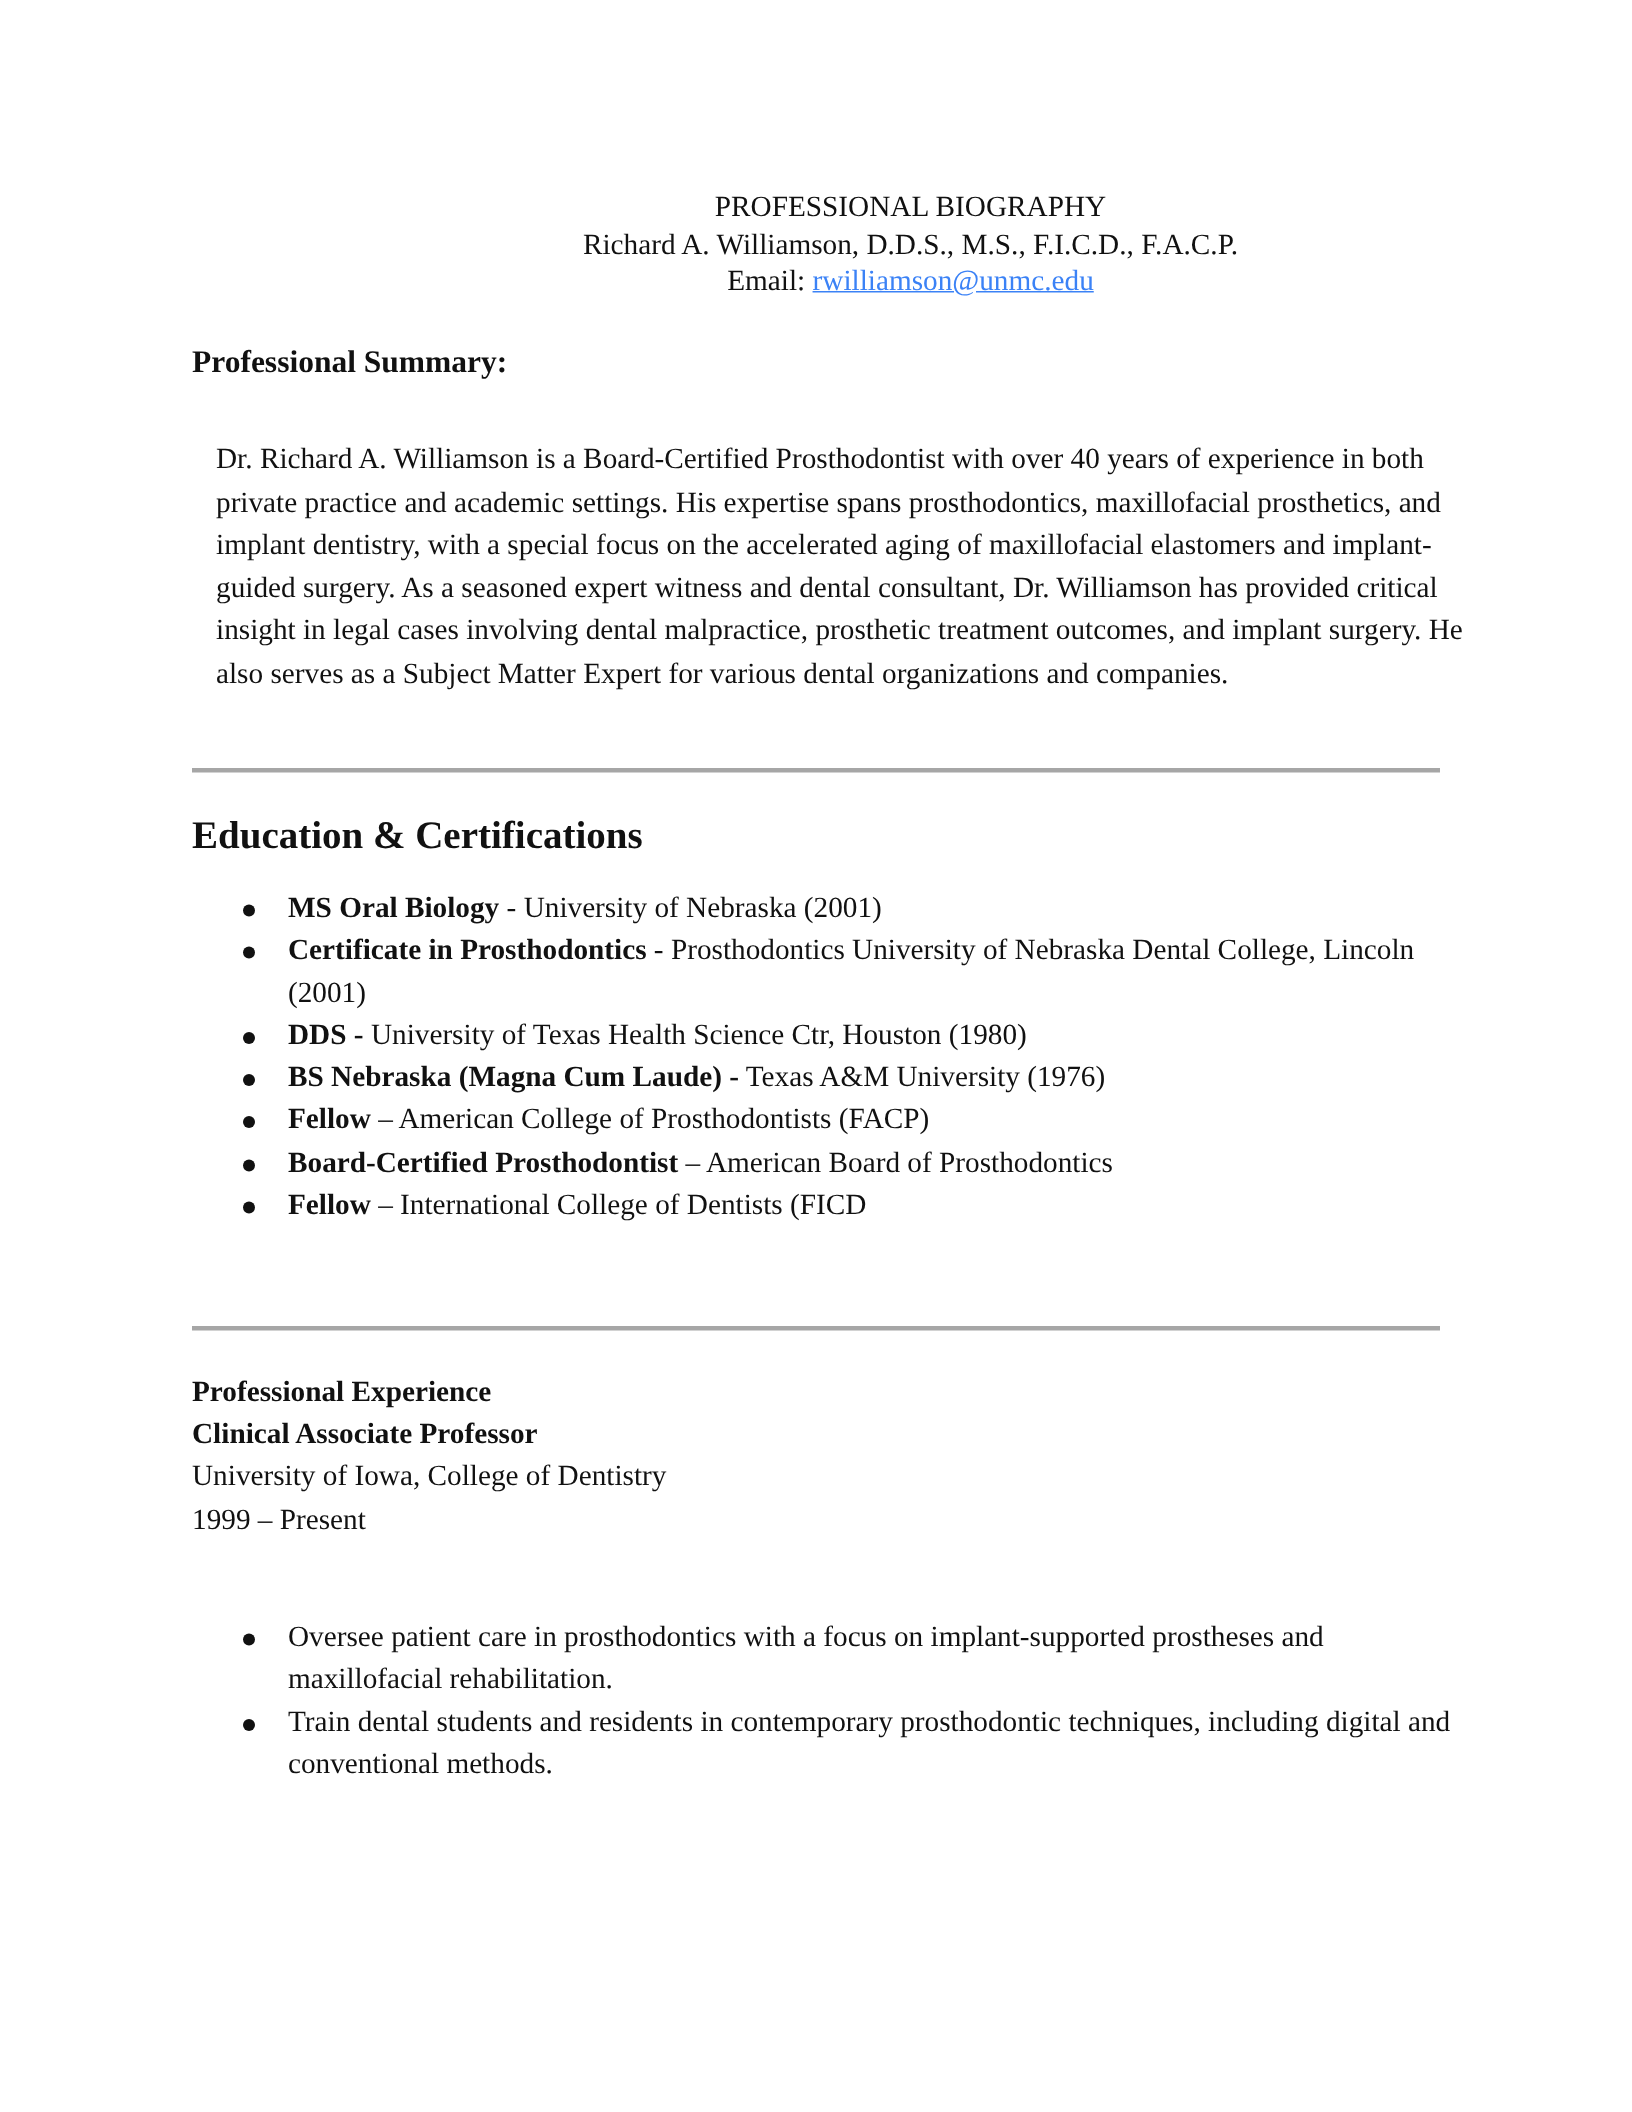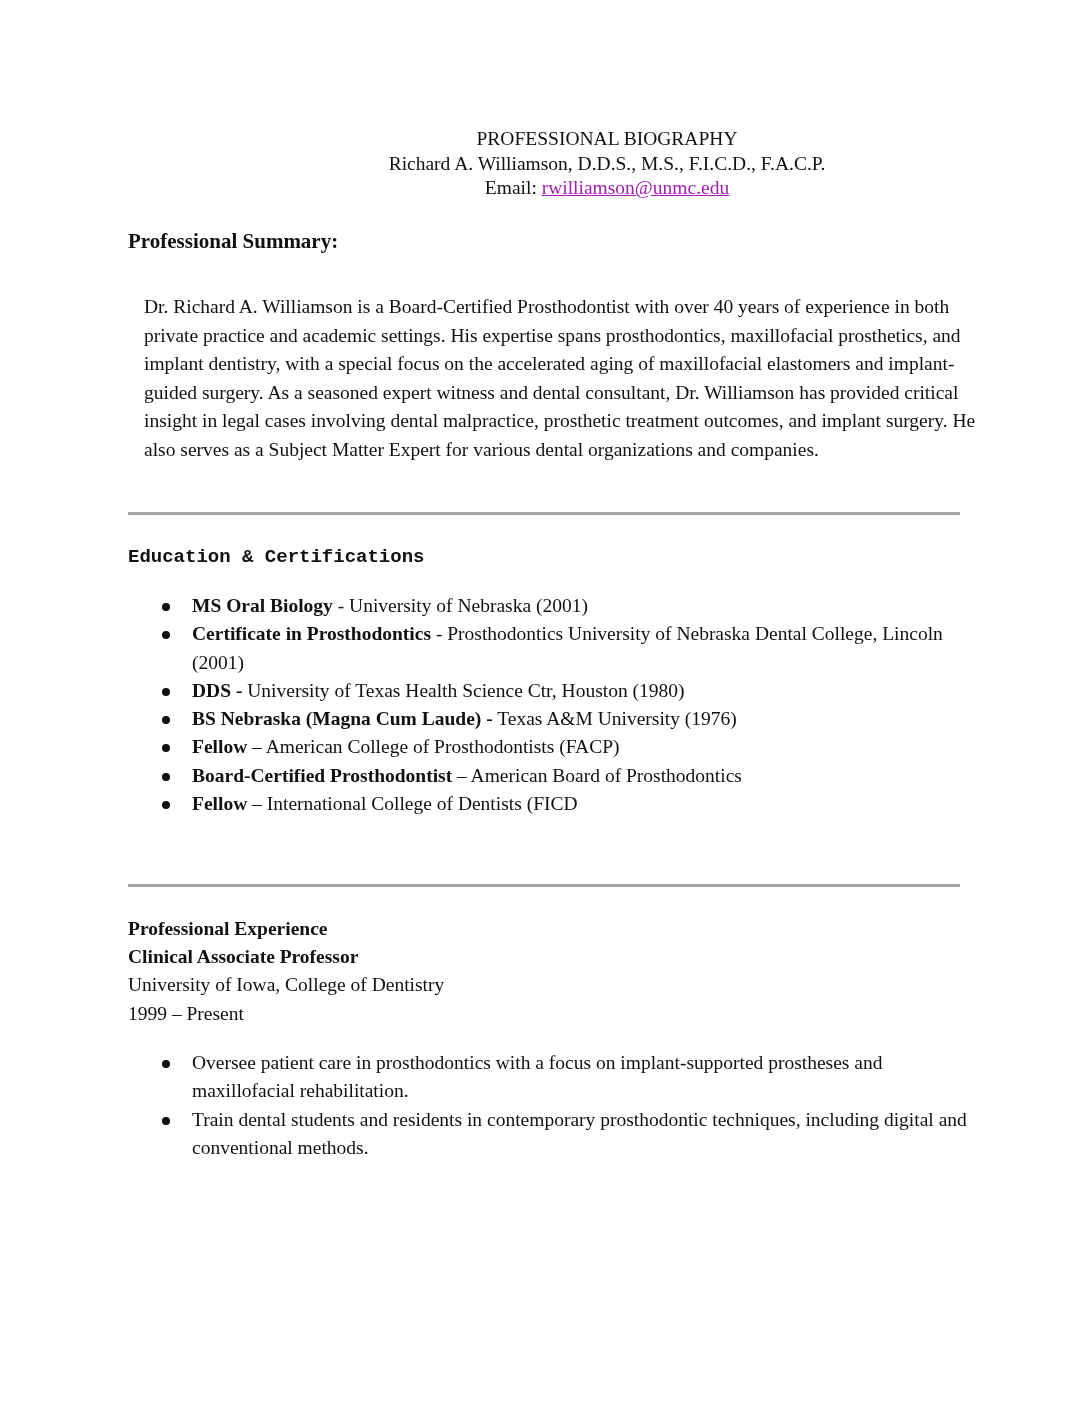--- a/index.html
+++ b/index.html
@@ -24,21 +24,21 @@
       position: absolute;
       top: 127px;
       left: 0;
       width: 1088px;
       text-align: center;
       font-size: 19.5px;
       line-height: 24.5px;
     }
     .header .line { display: block; margin-left: 126px; }
     .email-link {
-      color: #a21caf;
+      color: #3b82f6;
       text-decoration: underline;
     }
     .section-title-large {
       position: absolute;
       left: 128px;
       top: 229px;
       font-size: 21px;
       font-weight: bold;
       margin: 0;
       text-align: right;
@@ -60,25 +60,24 @@
       height: 3px;
       background: #a6a6a6;
       border: none;
       margin: 0;
     }
     .divider.d1 { top: 512px; }
     .divider.d2 { top: 884px; }
     .heading {
       position: absolute;
       left: 128px;
-      font-size: 19px;
+      font-size: 26px;
       font-weight: bold;
       margin: 0;
       line-height: 28px;
-      font-family: Liberation Mono, monospace;
     }
     .heading.edu { top: 543px; }
     ul.bullets {
       position: absolute;
       left: 128px;
       width: 840px;
       margin: 0;
       padding: 0;
       list-style: none;
       font-size: 19.5px;
@@ -91,21 +90,21 @@
     ul.bullets li .bullet {
       position: absolute;
       left: 34px;
       top: 11px;
       width: 8px;
       height: 8px;
       border-radius: 50%;
       background: #111111;
     }
     ul.edu-list { top: 592px; }
-    ul.exp-list { top: 1049px; }
+    ul.exp-list { top: 1078px; }
     .strong { font-weight: bold; }
     .exp-block {
       position: absolute;
       left: 128px;
       top: 915px;
       font-size: 19.5px;
       line-height: 28.2px;
     }
     .exp-block div { white-space: nowrap; }
     .consult-block {

